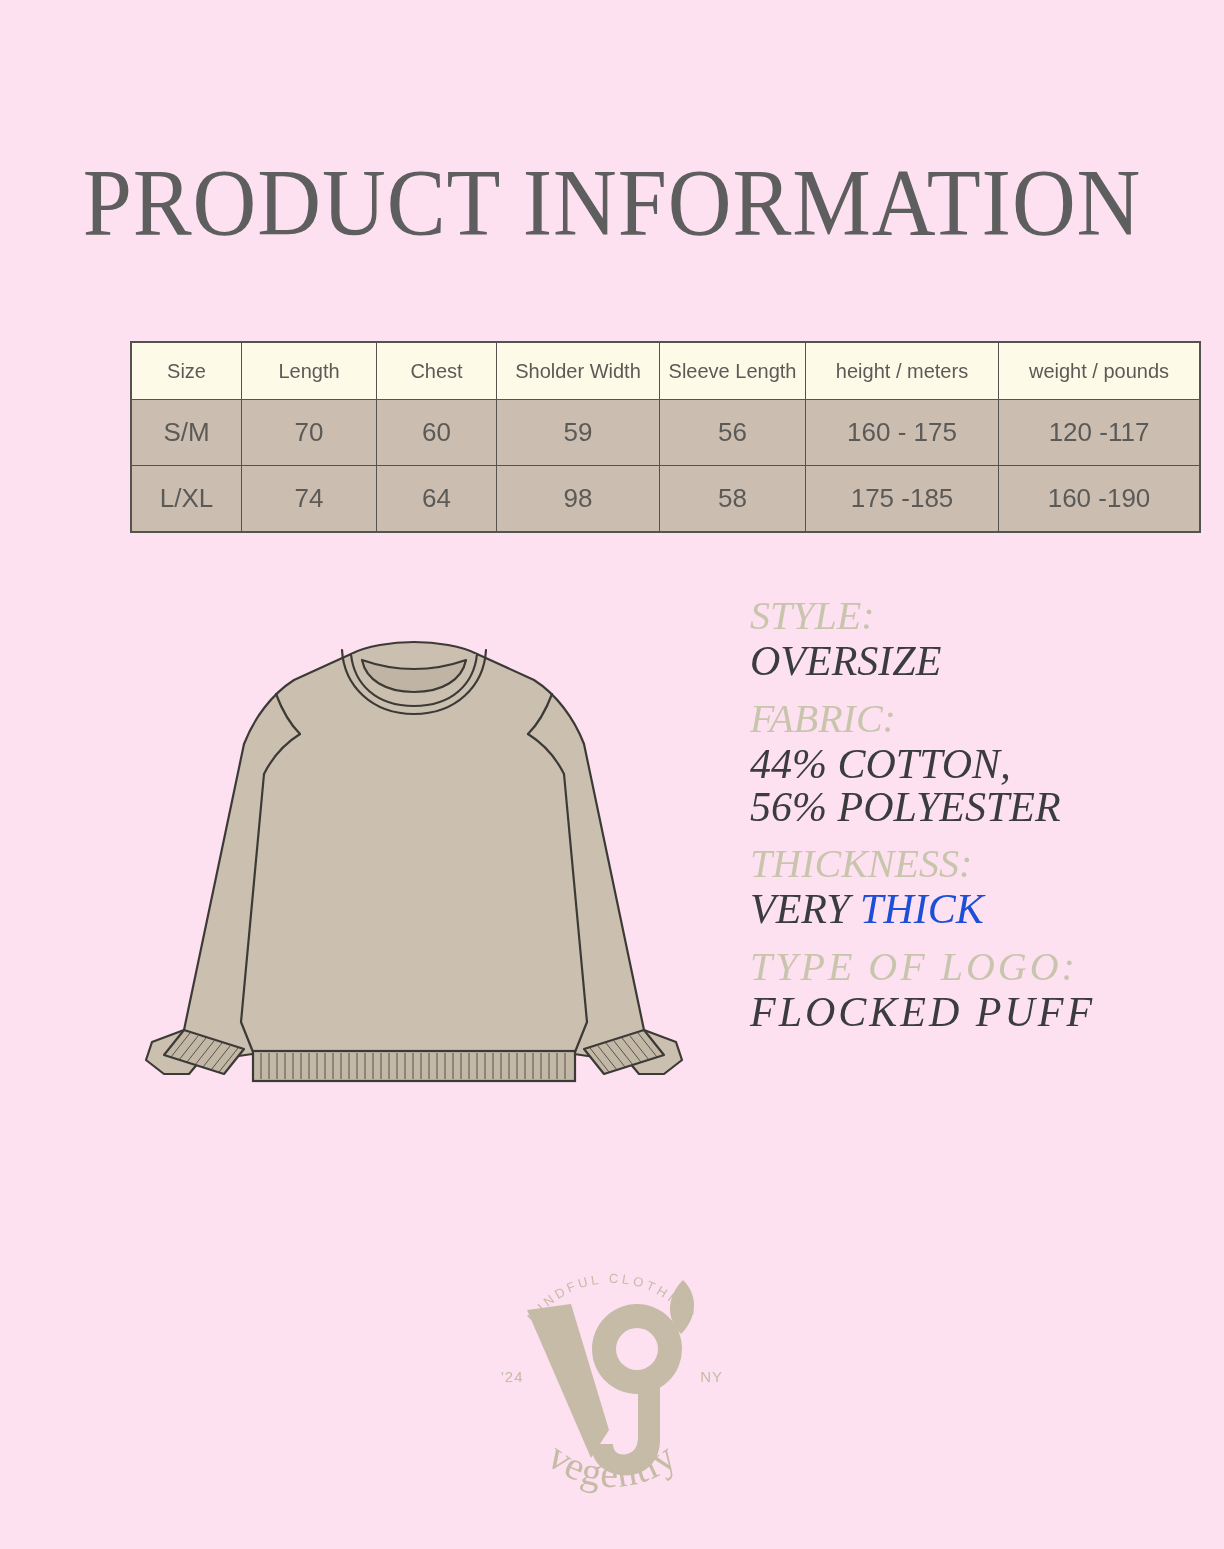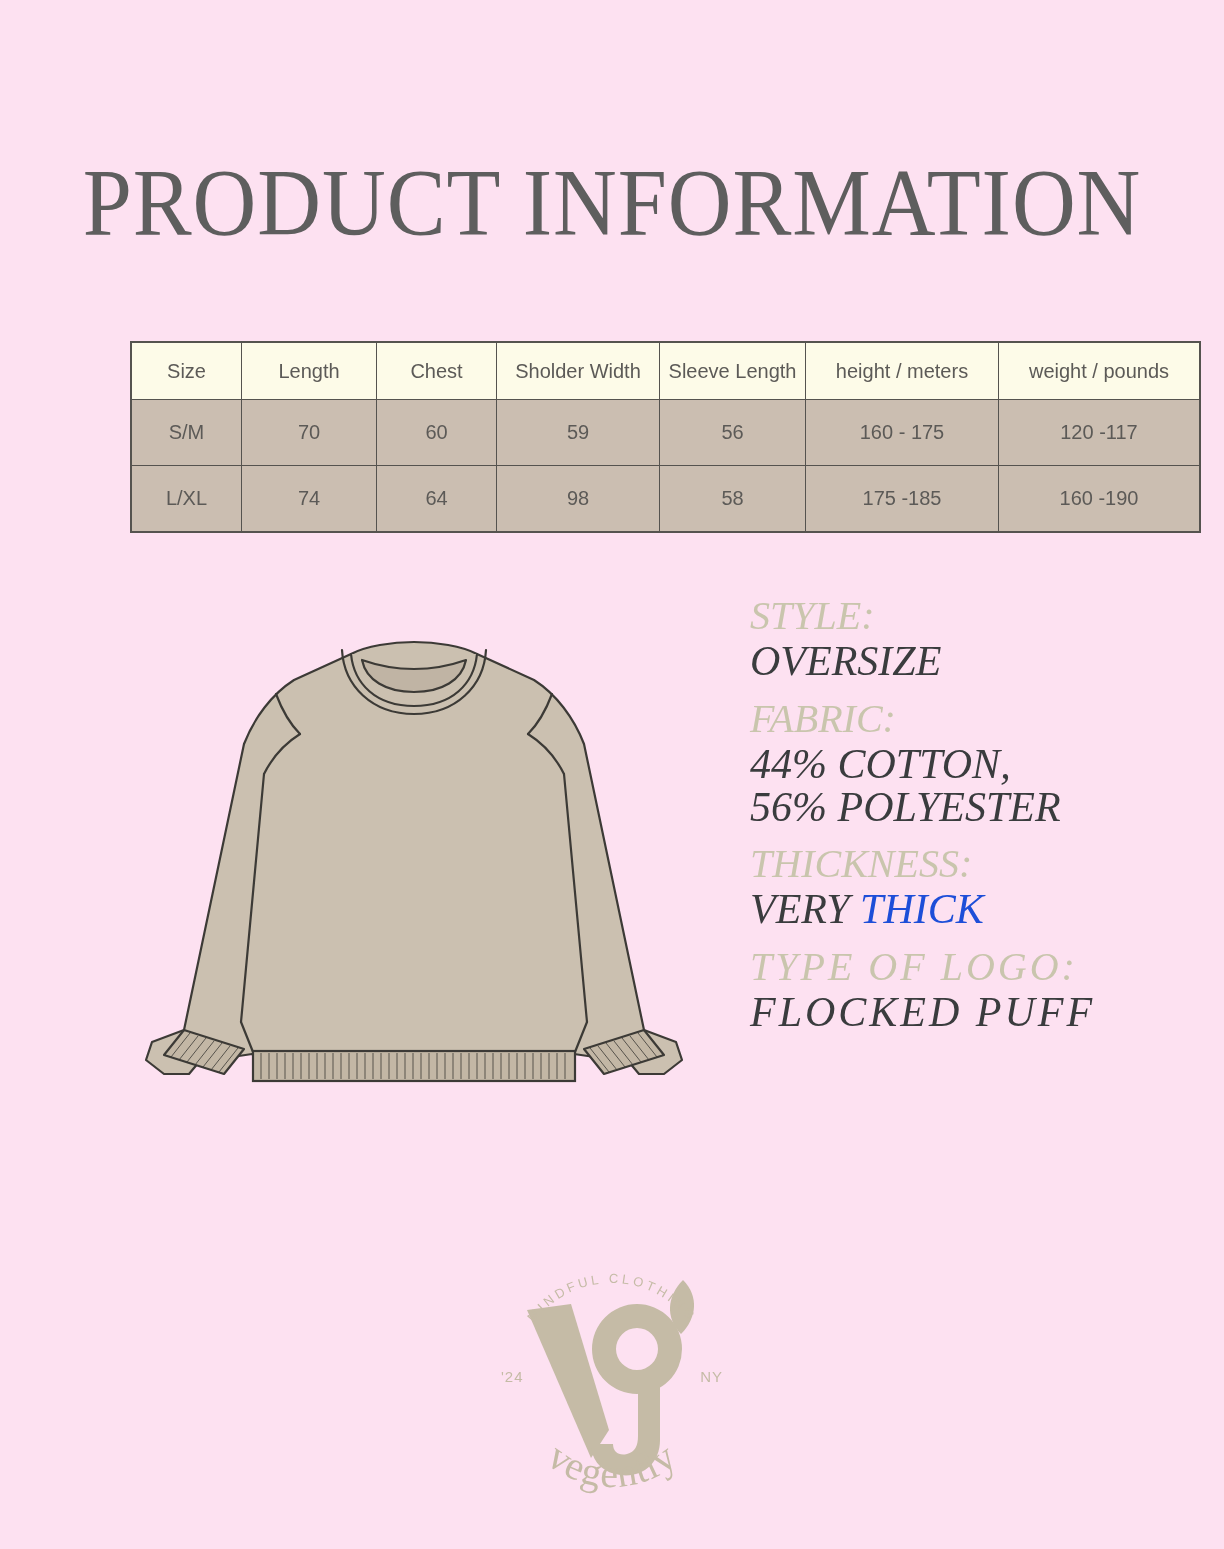--- a/index.html
+++ b/index.html
@@ -54,21 +54,21 @@
     white-space: nowrap;
   }
   #size-table thead td {
     background: #fdfbe8;
     height: 42px;
     font-size: 20px;
   }
   #size-table tbody td {
     background: #cbbeb1;
     height: 51px;
-    font-size: 20px;
+    font-size: 26px;
   }
   .col-size    { width: 95px; }
   .col-length  { width: 120px; }
   .col-chest   { width: 105px; }
   .col-shoulder{ width: 148px; }
   .col-sleeve  { width: 131px; }
   .col-height  { width: 178px; }
   .col-weight  { width: 186px; }
 
   

